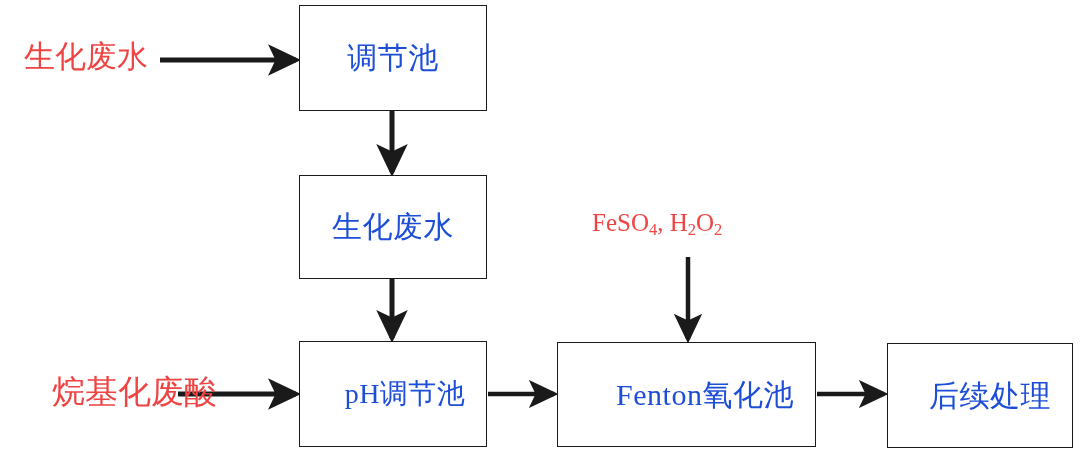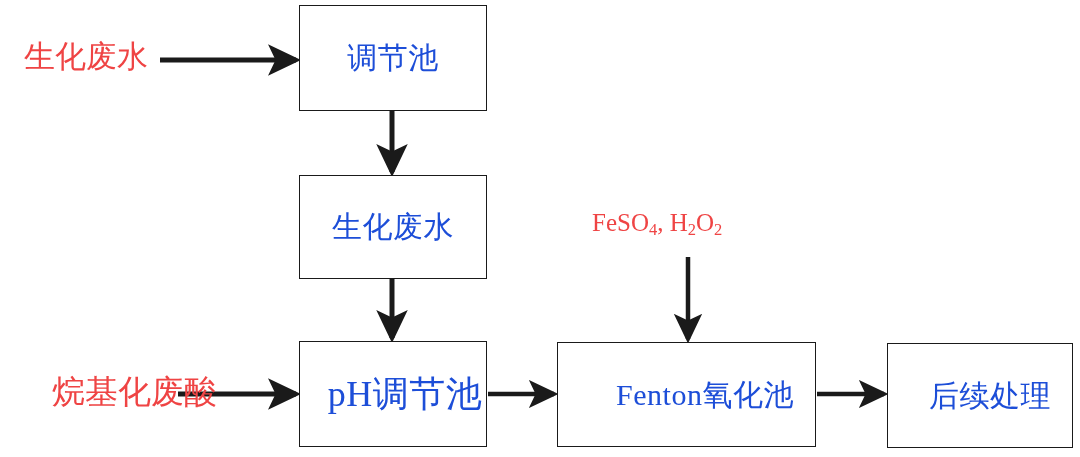--- a/index.html
+++ b/index.html
@@ -44,21 +44,21 @@
   }
   .free-label {
     position: absolute;
     color: #ef4444;
     white-space: nowrap;
     line-height: 1;
   }
   
   #node-adjust-tank   { left: 299px; top: 5px;   width: 188px; height: 106px; font-size: 30px; }
   #node-primary-filter{ left: 299px; top: 175px; width: 188px; height: 104px; font-size: 30px; }
-  #node-ph-tank       { left: 299px; top: 341px; width: 188px; height: 106px; font-size: 36px; padding-left: 24px; }
+  #node-ph-tank       { left: 299px; top: 341px; width: 188px; height: 106px; font-size: 28px; padding-left: 24px; }
   #node-fenton-tank   { left: 557px; top: 342px; width: 259px; height: 105px; font-size: 30px; padding-left: 37px; }
   #node-post-treat    { left: 887px; top: 343px; width: 186px; height: 105px; font-size: 30px; padding-left: 20px; }
 
   #label-bio-wastewater { left: 24px;  top: 41px;  font-size: 31px; }
   #label-alkyl-acid     { left: 4px;   top: 376px; font-size: 33px; margin-left: 48px; }
   #label-reagents       { left: 592px; top: 210px; font-size: 25px; }
   #label-reagents sub {
     font-size: 0.66em;
     vertical-align: baseline;
     position: relative;

